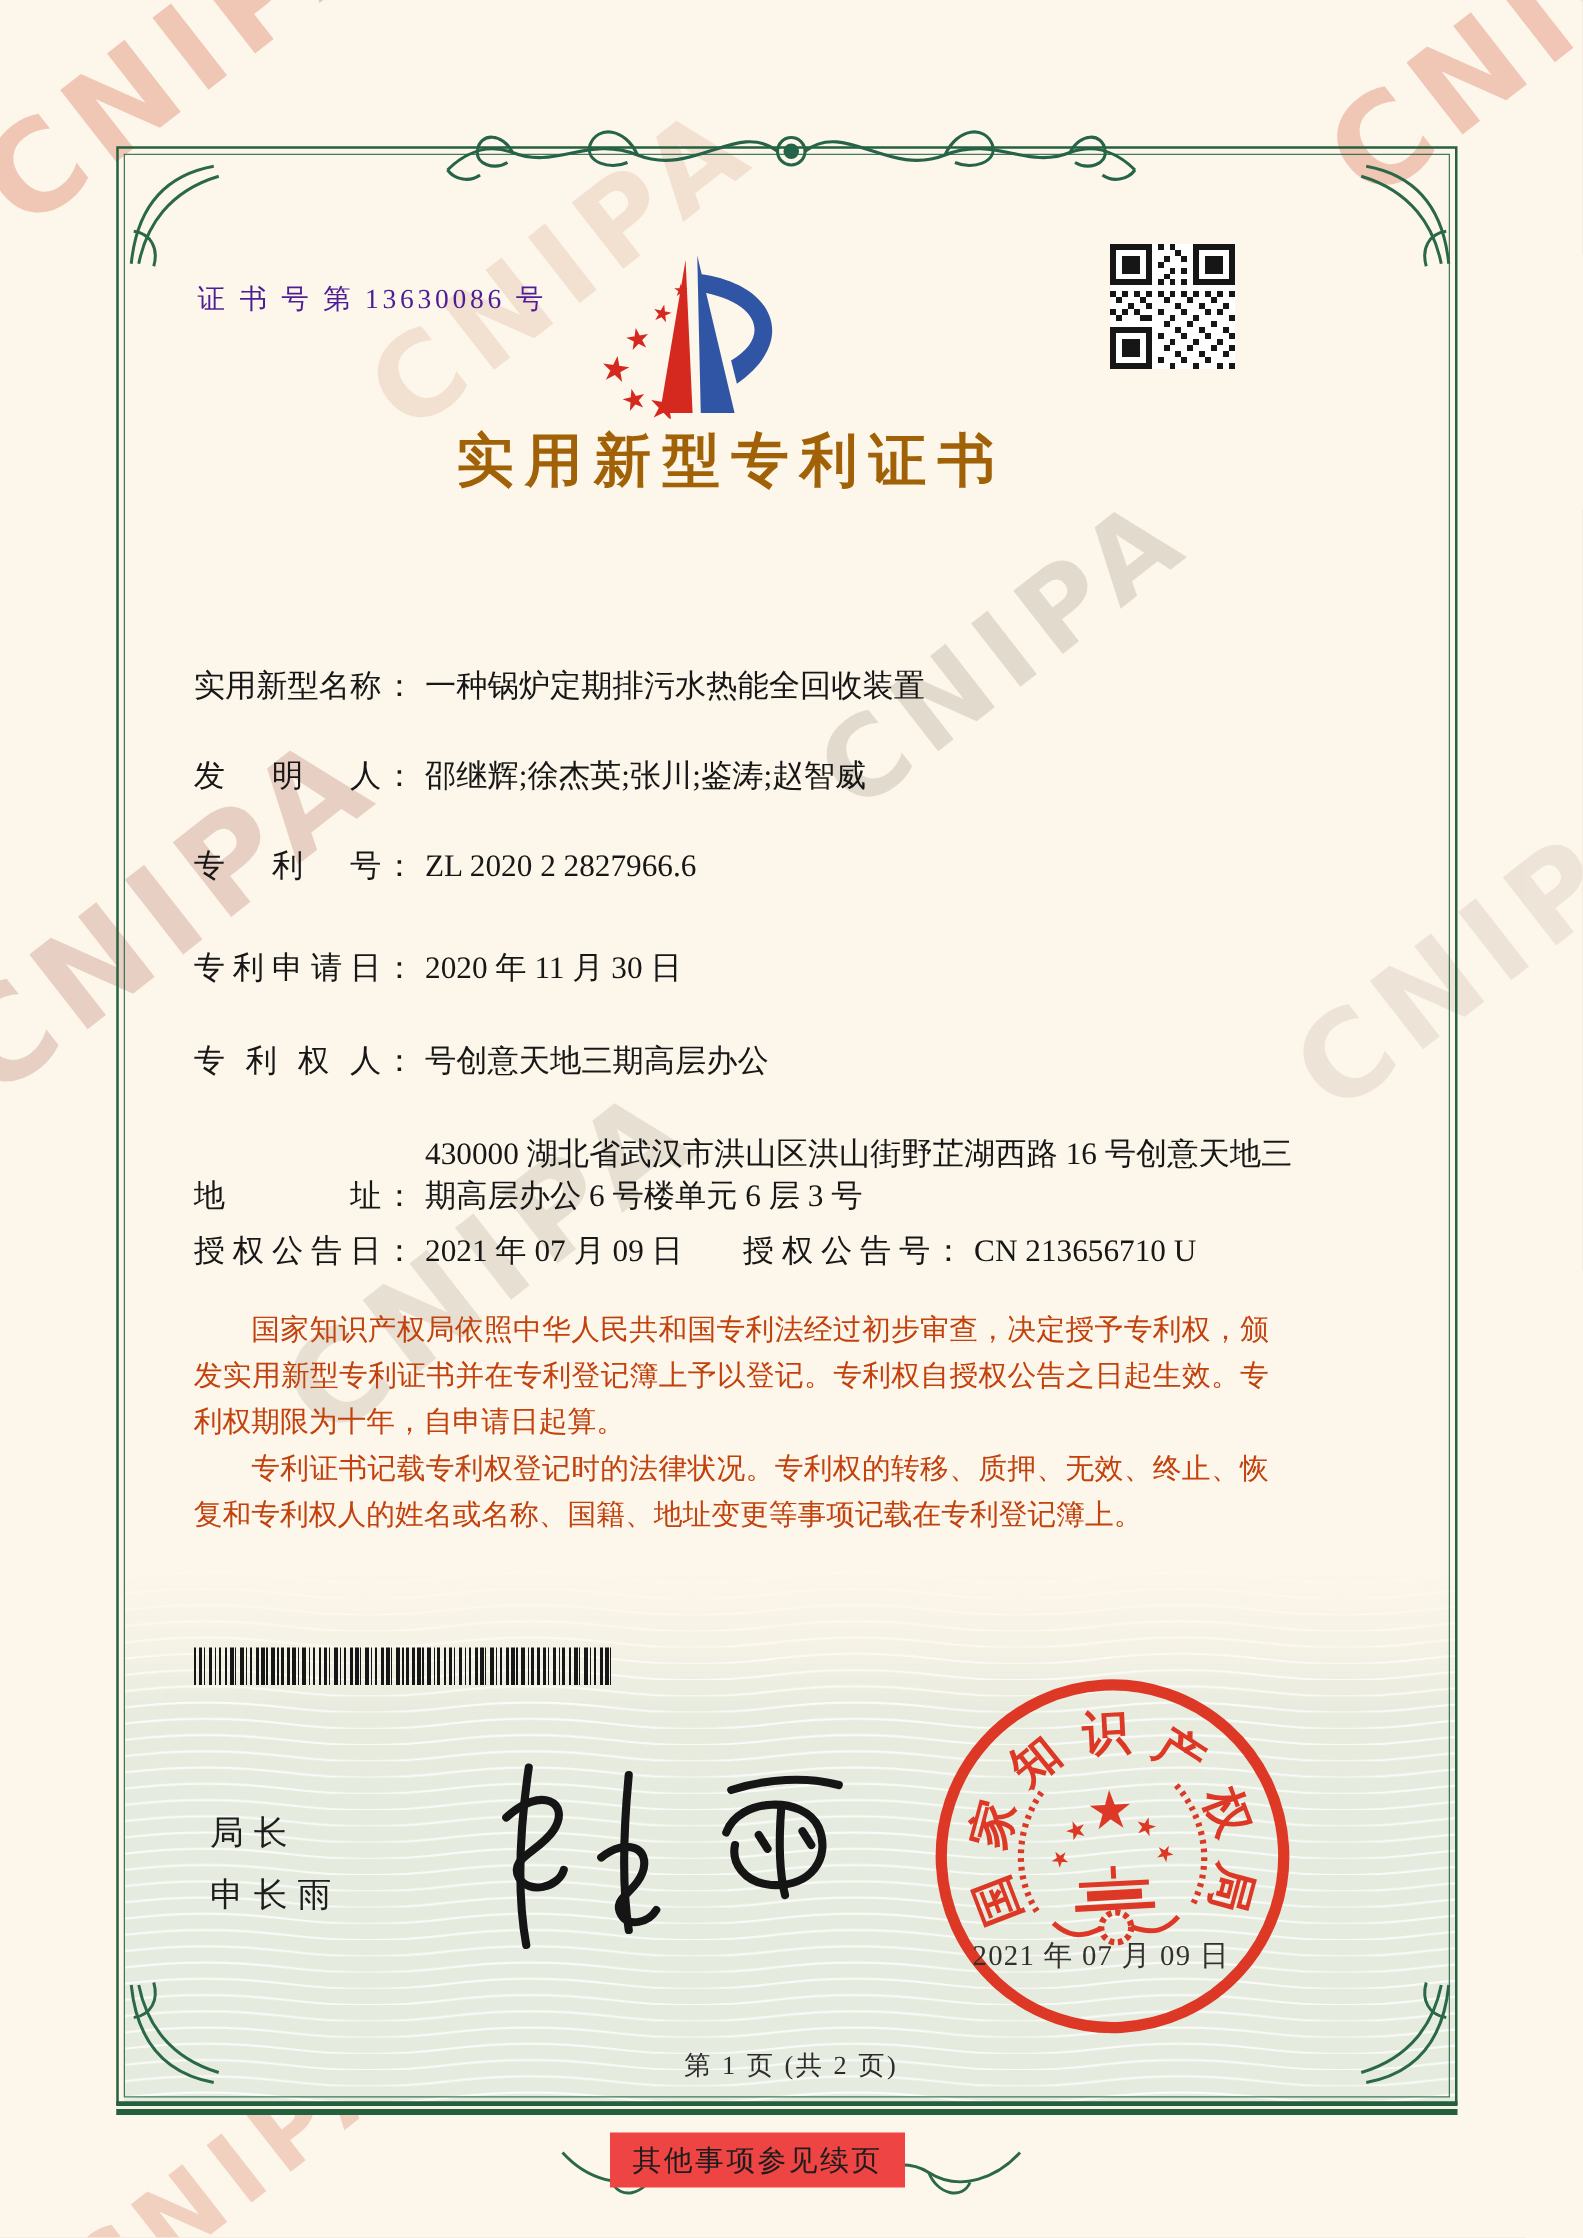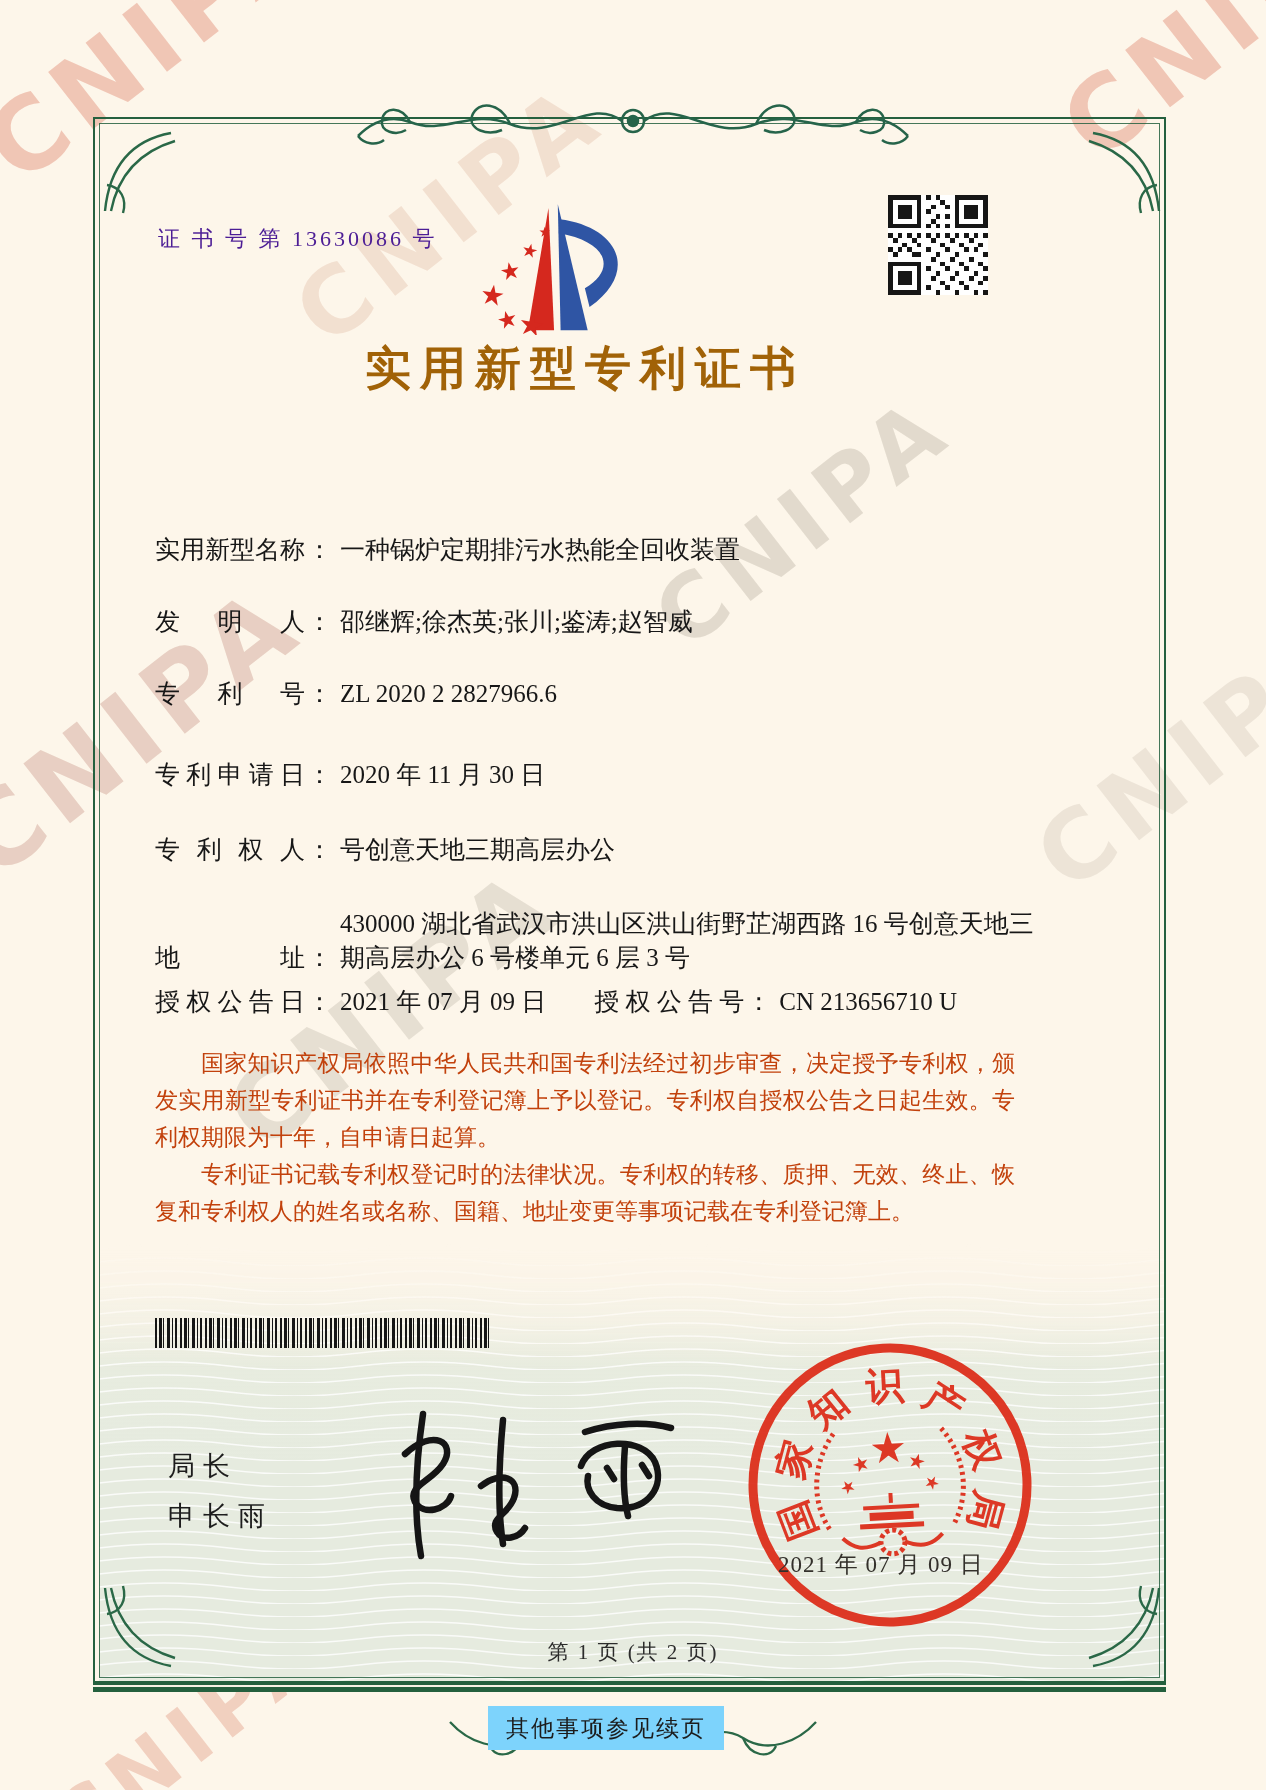--- a/index.html
+++ b/index.html
@@ -44,21 +44,21 @@
   .director-label{position:absolute;left:168px;top:1448px;font-family:"Liberation Sans","DejaVu Sans",sans-serif;
         font-size:27px;letter-spacing:8px;color:#1d1d1d;z-index:3;}
   .director-name{position:absolute;left:168px;top:1498px;font-family:"Liberation Sans","DejaVu Sans",sans-serif;
         font-size:27px;letter-spacing:8px;color:#1d1d1d;z-index:3;}
   .signature{position:absolute;left:385px;top:1402px;z-index:4;}
   .seal{position:absolute;left:740px;top:1335px;z-index:3;transform:rotate(-3deg);}
   .seal-date{position:absolute;left:778px;top:1549px;width:240px;font-size:23px;color:#33302b;
         letter-spacing:1px;z-index:5;}
   .pageinfo{position:absolute;left:423px;top:1638px;width:420px;text-align:center;font-size:21px;
         letter-spacing:2px;color:#2c2c2c;z-index:3;}
-  .note-box{position:absolute;left:488px;top:1706px;width:236px;height:44px;background:#7dd3fc;
+  .note-box{position:absolute;left:488px;top:1706px;width:236px;height:44px;background:#ef4444;
         display:flex;align-items:center;justify-content:center;font-size:23px;letter-spacing:2px;
         color:#1c1c1c;z-index:4;}
 </style>
 </head>
 <body>
 
 <div id="page">
 
   <div class="wm" style="left:-42px;top:-18px;font-size:100px;color:#dd7a62;opacity:.38;">CNIPA</div>
   <div class="wm" style="left:1035px;top:-40px;font-size:100px;color:#dd7a62;opacity:.38;">CNIPA</div>

